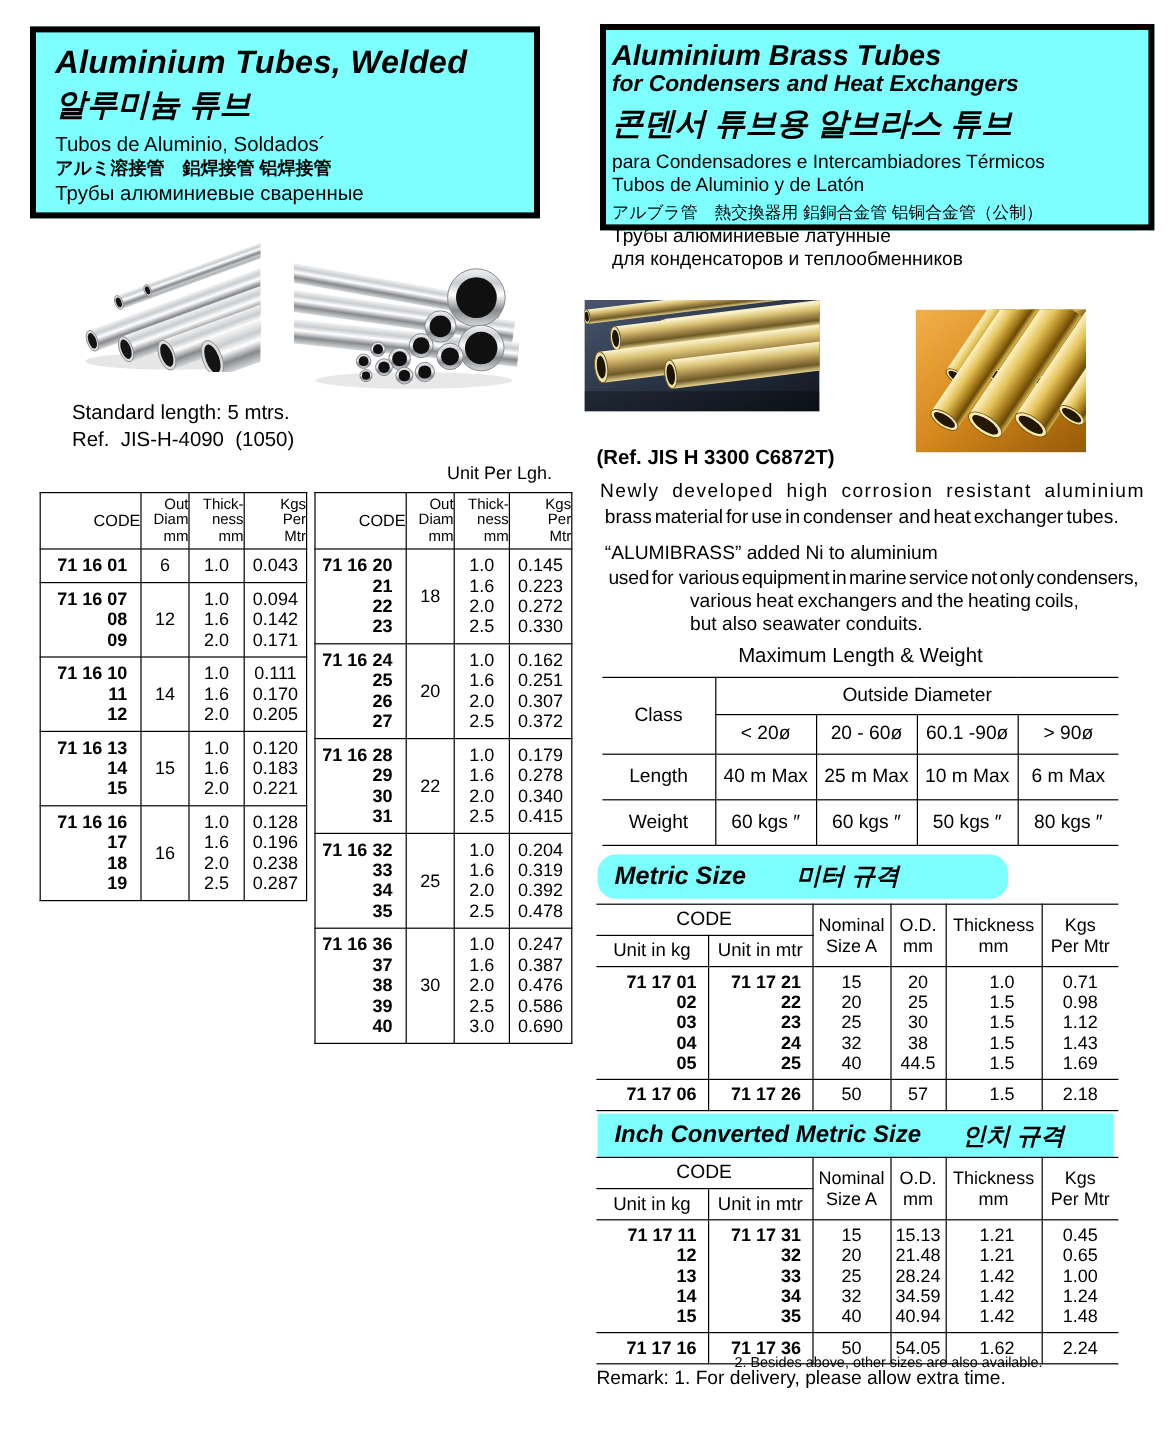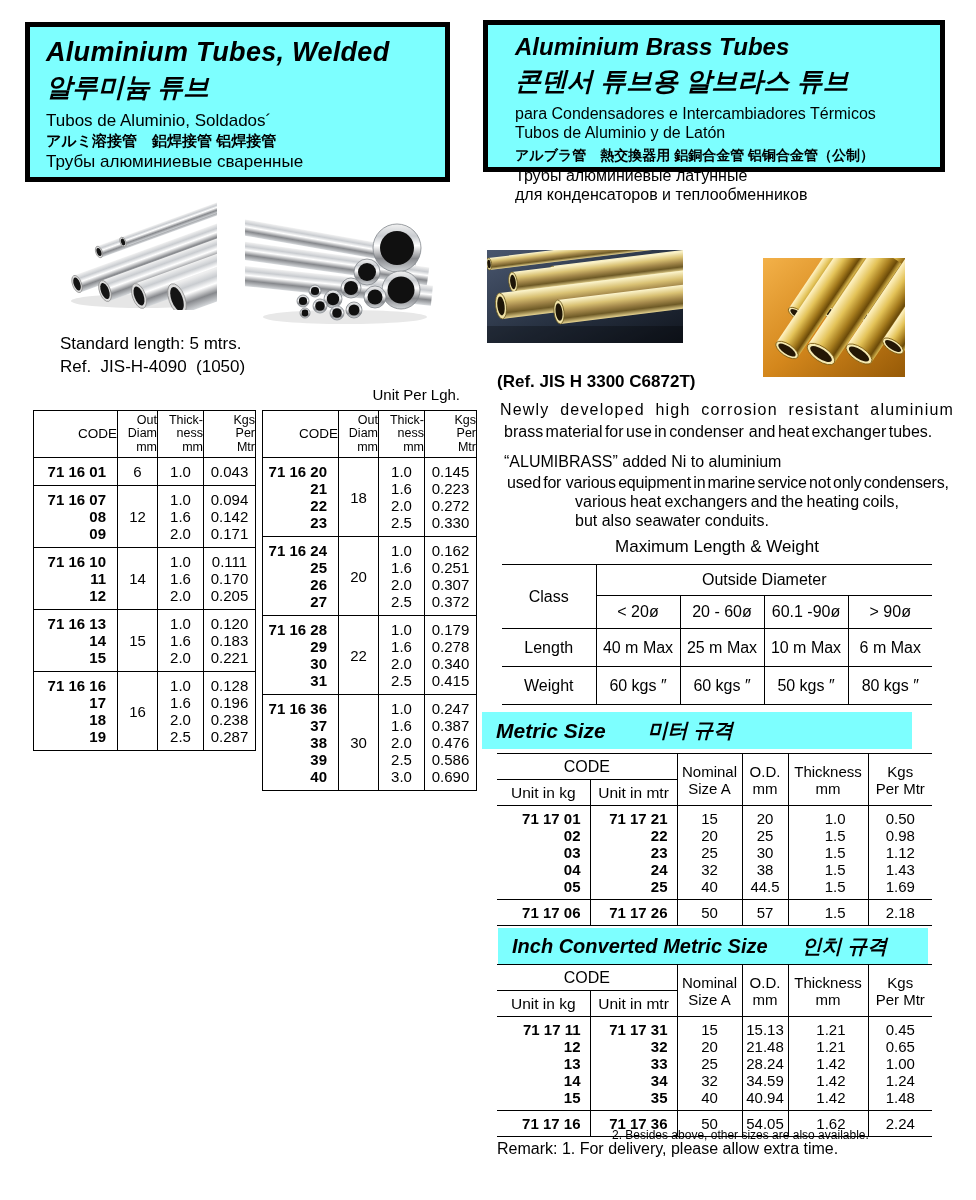--- a/index.html
+++ b/index.html
@@ -4,31 +4,31 @@
 <style>
   :root{ --cyan:#7DFFFF; }
   html,body{margin:0;padding:0;background:#fff;}
   body{width:976px;height:1200px;position:relative;font-family:"Liberation Sans",sans-serif;color:#000;}
   .abs{position:absolute;}
   .pre{white-space:pre;}
 
   
   .hdr-box{background:var(--cyan);border:5px solid #000;box-sizing:border-box;}
   .left-hdr{left:25px;top:22px;width:425px;height:160px;padding:10px 16px;}
-  .right-hdr{left:483px;top:20px;width:462px;height:152px;padding:9px 27px;}
+  .right-hdr{left:500px;top:20px;width:462px;height:172px;padding:9px 5px;}
   .t1{font-size:27px;line-height:30px;font-weight:bold;font-style:italic;letter-spacing:.3px;}
   .t1k{font-size:26px;line-height:32px;font-weight:bold;font-style:italic;margin-top:4px;}
   .t-es{font-size:17px;line-height:21px;margin-top:7px;}
   .t-ja{font-size:15px;line-height:20px;font-weight:bold;}
   .t-ru{font-size:17px;line-height:21px;}
   .r-t1{font-size:24px;line-height:26px;font-weight:bold;font-style:italic;}
   .r-t2{font-size:19px;line-height:22px;font-weight:bold;font-style:italic;}
   .r-tk{font-size:26px;line-height:30px;font-weight:bold;font-style:italic;margin:6px 0 8px;}
   .r-es{font-size:16px;line-height:19px;}
-  .r-ja{font-size:14px;line-height:22px;font-weight:bold;margin-top:2px;}
+  .r-ja{font-size:14px;line-height:22px;font-weight:normal;margin-top:2px;}
   .r-ru{font-size:16px;line-height:19px;}
 
   
   .std-len{left:60px;top:334px;font-size:17px;}
   .ref1{left:60px;top:357px;font-size:17px;}
   .unit-lgh{left:330px;top:386px;width:130px;text-align:right;font-size:15px;}
   .ref2{left:497px;top:372px;font-size:17px;font-weight:bold;}
   .d1{left:500px;top:401px;font-size:16px;letter-spacing:1.2px;word-spacing:5px;}
   .d2{left:504px;top:423px;font-size:16px;word-spacing:-2px;}
   .d3{left:504px;top:453px;font-size:16px;}
@@ -57,21 +57,21 @@
   .max-table td{border:1.6px solid #000;text-align:center;font-size:16px;white-space:pre;padding:0;}
   .max-table .h1{height:30px;}
   .max-table .h2{height:32px;}
   .max-table .r3 td{height:37px;}
   .max-table .r4 td{height:37px;}
   .no-l{border-left:none !important;}
   .no-r{border-right:none !important;}
 
   
   .band{background:var(--cyan);display:flex;align-items:center;padding-left:14px;box-sizing:border-box;}
-  .band-metric{left:482px;top:712px;width:430px;height:37px;}
+  .band-metric{left:498px;top:712px;width:342px;height:37px;border-radius:15px;}
   .band-inch{left:498px;top:928px;width:430px;height:37px;}
   .band .bt{font-weight:bold;font-style:italic;font-size:21px;}
   .band .bk{font-weight:bold;font-style:italic;font-size:20px;margin-left:42px;}
   .band-inch .bt{font-size:20px;}
   .band-inch .bk{margin-left:34px;}
 
   
   .size-table{border-collapse:collapse;table-layout:fixed;position:absolute;font-size:15px;background:#fff;}
   .size-table th,.size-table td{border:1.6px solid #000;padding:0;}
   .size-table th{font-weight:normal;}
@@ -424,20 +424,41 @@
         </td>
         <td class="w-kgs">
           <div class="ln">0.179</div>
           <div class="ln">0.278</div>
           <div class="ln">0.340</div>
           <div class="ln">0.415</div>
         </td>
       </tr>
       <tr class="wgroup">
         <td class="w-code">
+          <div class="ln">71 16 32</div>
+          <div class="ln">33</div>
+          <div class="ln">34</div>
+          <div class="ln">35</div>
+        </td>
+        <td class="w-diam">25</td>
+        <td class="w-thk">
+          <div class="ln">1.0</div>
+          <div class="ln">1.6</div>
+          <div class="ln">2.0</div>
+          <div class="ln">2.5</div>
+        </td>
+        <td class="w-kgs">
+          <div class="ln">0.204</div>
+          <div class="ln">0.319</div>
+          <div class="ln">0.392</div>
+          <div class="ln">0.478</div>
+        </td>
+      </tr>
+      <tr class="wgroup">
+        <td class="w-code">
           <div class="ln">71 16 36</div>
           <div class="ln">37</div>
           <div class="ln">38</div>
           <div class="ln">39</div>
           <div class="ln">40</div>
         </td>
         <td class="w-diam">30</td>
         <td class="w-thk">
           <div class="ln">1.0</div>
           <div class="ln">1.6</div>
@@ -451,20 +472,21 @@
           <div class="ln">0.476</div>
           <div class="ln">0.586</div>
           <div class="ln">0.690</div>
         </td>
       </tr>
     </tbody>
 </table>
 
 <div class="abs hdr-box right-hdr">
   <div class="r-t1">Aluminium Brass Tubes</div>
+  <div class="r-t2">for Condensers and Heat Exchangers</div>
   <div class="r-tk">콘덴서 튜브용 알브라스 튜브</div>
   <div class="r-es">para Condensadores e Intercambiadores Térmicos</div>
   <div class="r-es">Tubos de Aluminio y de Latón</div>
   <div class="r-ja">アルブラ管　熱交換器用 鋁銅合金管 铝铜合金管（公制）</div>
   <div class="r-ru">Трубы алюминиевые латунные</div>
   <div class="r-ru">для конденсаторов и теплообменников</div>
 </div>
 
 <svg class="photo" style="left:487px;top:250px" width="196" height="93" viewBox="0 0 196 93">
   <rect width="196" height="93" fill="url(#gradNavy)"></rect>
@@ -678,21 +700,21 @@
           <div class="ln">44.5</div>
         </td>
         <td class="c-thk">
           <div class="ln">1.0</div>
           <div class="ln">1.5</div>
           <div class="ln">1.5</div>
           <div class="ln">1.5</div>
           <div class="ln">1.5</div>
         </td>
         <td class="c-kgs no-r">
-          <div class="ln">0.50</div>
+          <div class="ln">0.71</div>
           <div class="ln">0.98</div>
           <div class="ln">1.12</div>
           <div class="ln">1.43</div>
           <div class="ln">1.69</div>
         </td>
       </tr>
       <tr class="sgroup">
         <td class="c-kg no-l">
           <div class="ln">71 17 06</div>
         </td>

